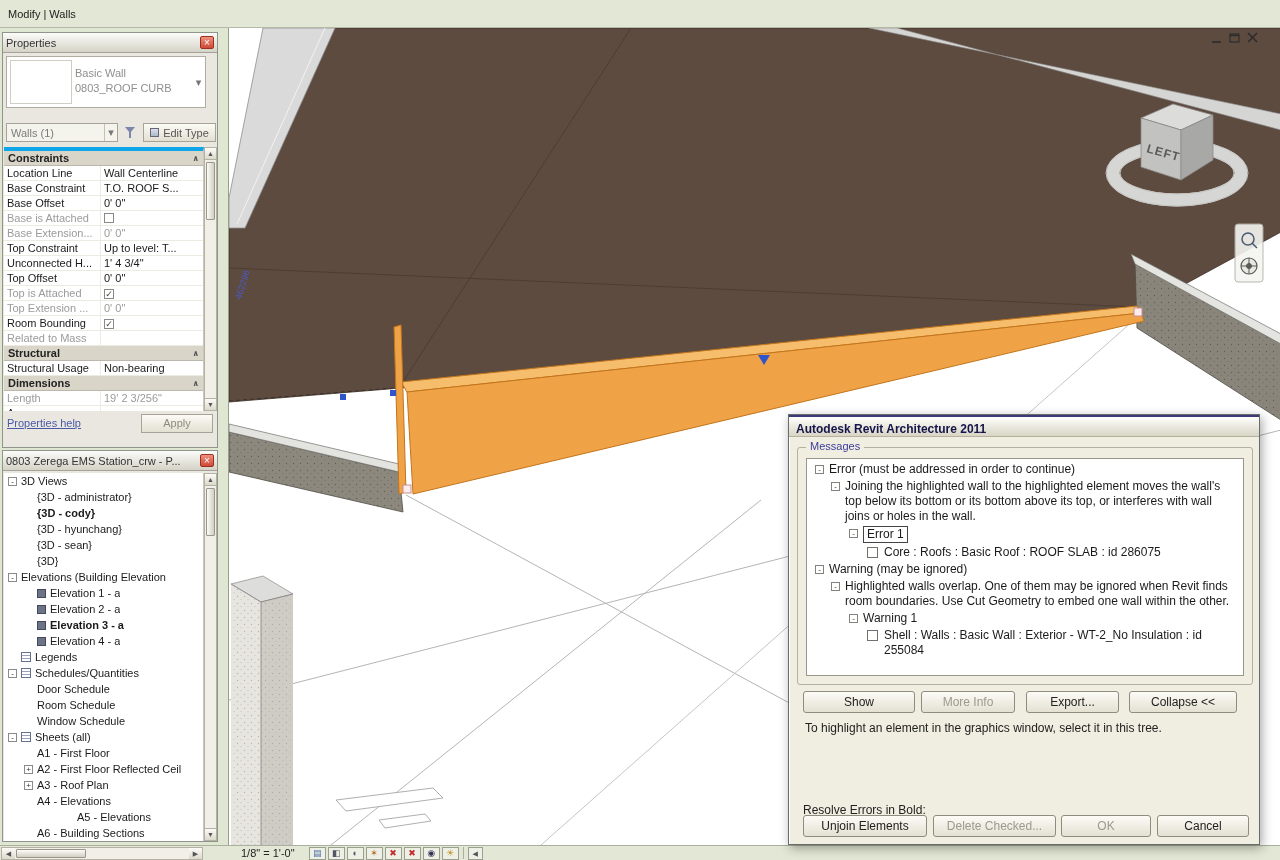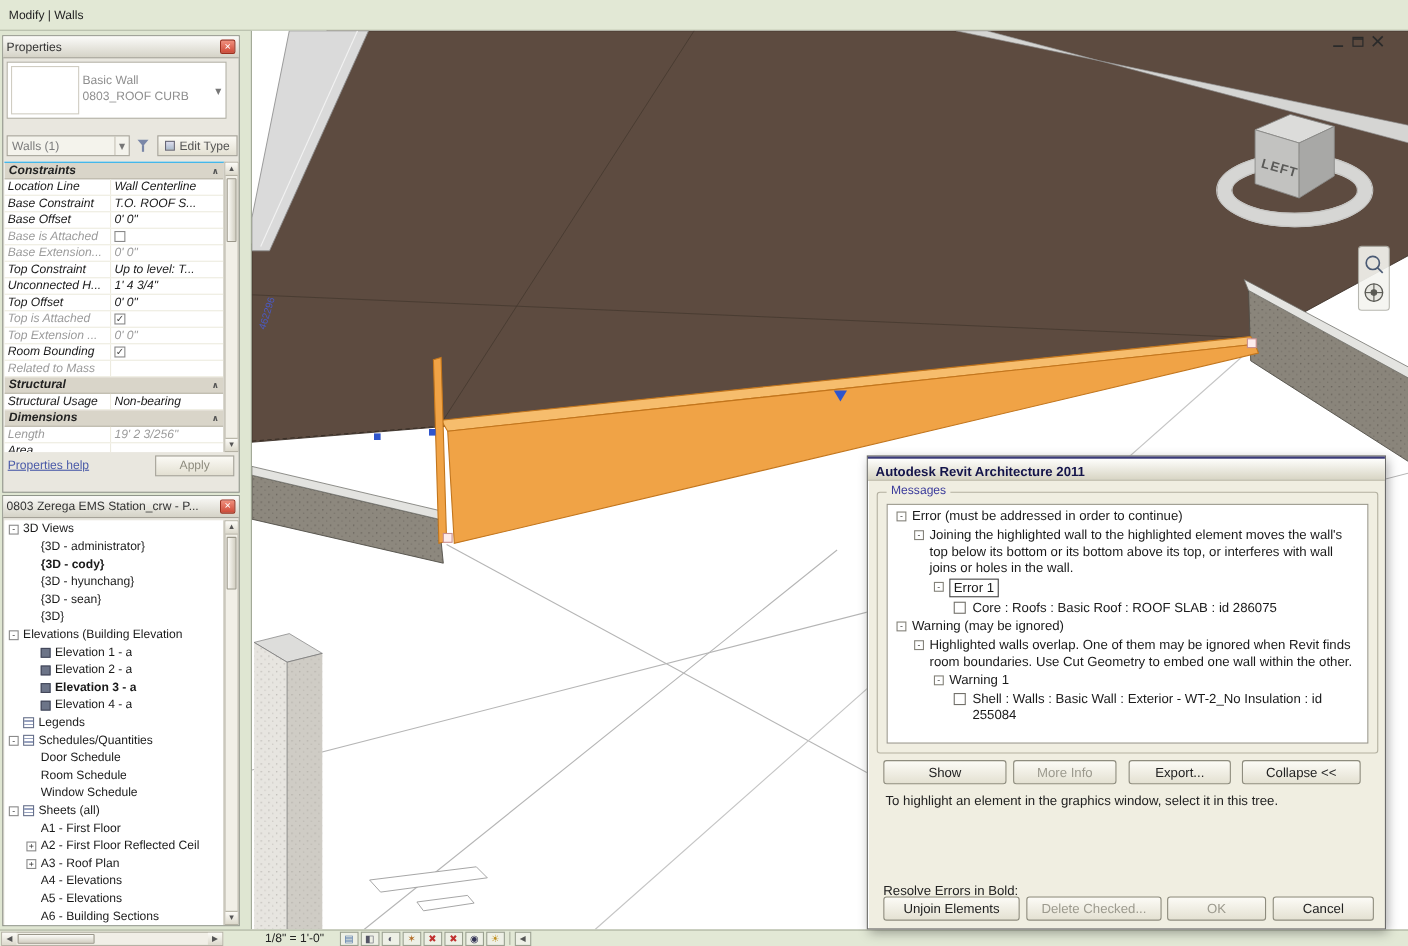--- a/index.html
+++ b/index.html
@@ -27,21 +27,21 @@
 
   .filterrow{position:absolute;left:3px;top:90px;width:210px;height:19px;display:flex;align-items:center;}
   .combo{width:112px;height:19px;border:1px solid #a6a399;background:#f4f3ec;display:flex;align-items:center;padding-left:4px;color:#7c7c7c;}
   .combo .ddarr{margin-left:auto;border-left:1px solid #c5c2b5;height:100%;}
   .funnel{position:relative;width:13px;height:14px;margin-left:6px;}
   .funnel:before{content:"";position:absolute;left:1px;top:1px;border-left:5px solid transparent;border-right:5px solid transparent;border-top:6px solid #7a87a8;}
   .funnel:after{content:"";position:absolute;left:5px;top:6px;width:2px;height:6px;background:#7a87a8;}
   .etbtn{margin-left:6px;height:19px;flex:1;border:1px solid #a6a399;background:linear-gradient(#fbfaf5,#e3e0d2);display:flex;align-items:center;justify-content:center;color:#555;}
   .etico{width:9px;height:9px;border:1px solid #667;background:linear-gradient(#dde,#abc);margin-right:4px;}
 
-  .pgrid{position:absolute;left:1px;top:114px;width:200px;height:264px;background:#fff;overflow:hidden;border-top:1px solid #0ea5e9;border-right:1px solid #c9c6ba;font-style:italic;}
+  .pgrid{position:absolute;left:1px;top:114px;width:200px;height:264px;background:#fff;overflow:hidden;border-top:4px solid #0ea5e9;border-right:1px solid #c9c6ba;}
   .psec{height:15px;background:#d9d5c9;border-bottom:1px solid #bbb7aa;display:flex;align-items:center;padding:0 4px;font-weight:bold;color:#222;}
   .psec .carv{margin-left:auto;color:#555;font-size:8px;}
   .prow{display:flex;height:15px;border-bottom:1px solid #edebdf;}
   .plab{width:97px;padding:1px 3px;border-right:1px solid #edebdf;white-space:nowrap;overflow:hidden;}
   .pval{flex:1;padding:1px 3px;white-space:nowrap;overflow:hidden;}
   .pdis{color:#9b9b9b;}
   .cb{width:10px;height:10px;border:1px solid #8a8a8a;background:#fff;display:inline-block;font-size:9px;line-height:9px;text-align:center;color:#444;margin-top:1px;}
 
   .pfoot{position:absolute;left:0;top:380px;width:100%;height:20px;display:flex;align-items:center;padding:0 4px;}
   .phelp{color:#4a5aa8;text-decoration:underline;}
@@ -399,21 +399,21 @@
         <span class="lbl">A2 - First Floor Reflected Ceil</span>
       </div>
       <div class="trow" style="padding-left: 20px;">
         <span class="exp">+</span>
         <span class="lbl">A3 - Roof Plan</span>
       </div>
       <div class="trow" style="padding-left: 20px;">
         <span class="tsp"></span>
         <span class="lbl">A4 - Elevations</span>
       </div>
-      <div class="trow" style="padding-left: 20px;">
+      <div class="trow" style="padding-left: 20px; margin-left: 40px;">
         <span class="tsp"></span>
         <span class="lbl">A5 - Elevations</span>
       </div>
       <div class="trow" style="padding-left: 20px;">
         <span class="tsp"></span>
         <span class="lbl">A6 - Building Sections</span>
       </div>
     </div>
   <div class="vscroll" style="left:201px;top:22px;height:368px;">
     <div class="varrow">▲</div>

